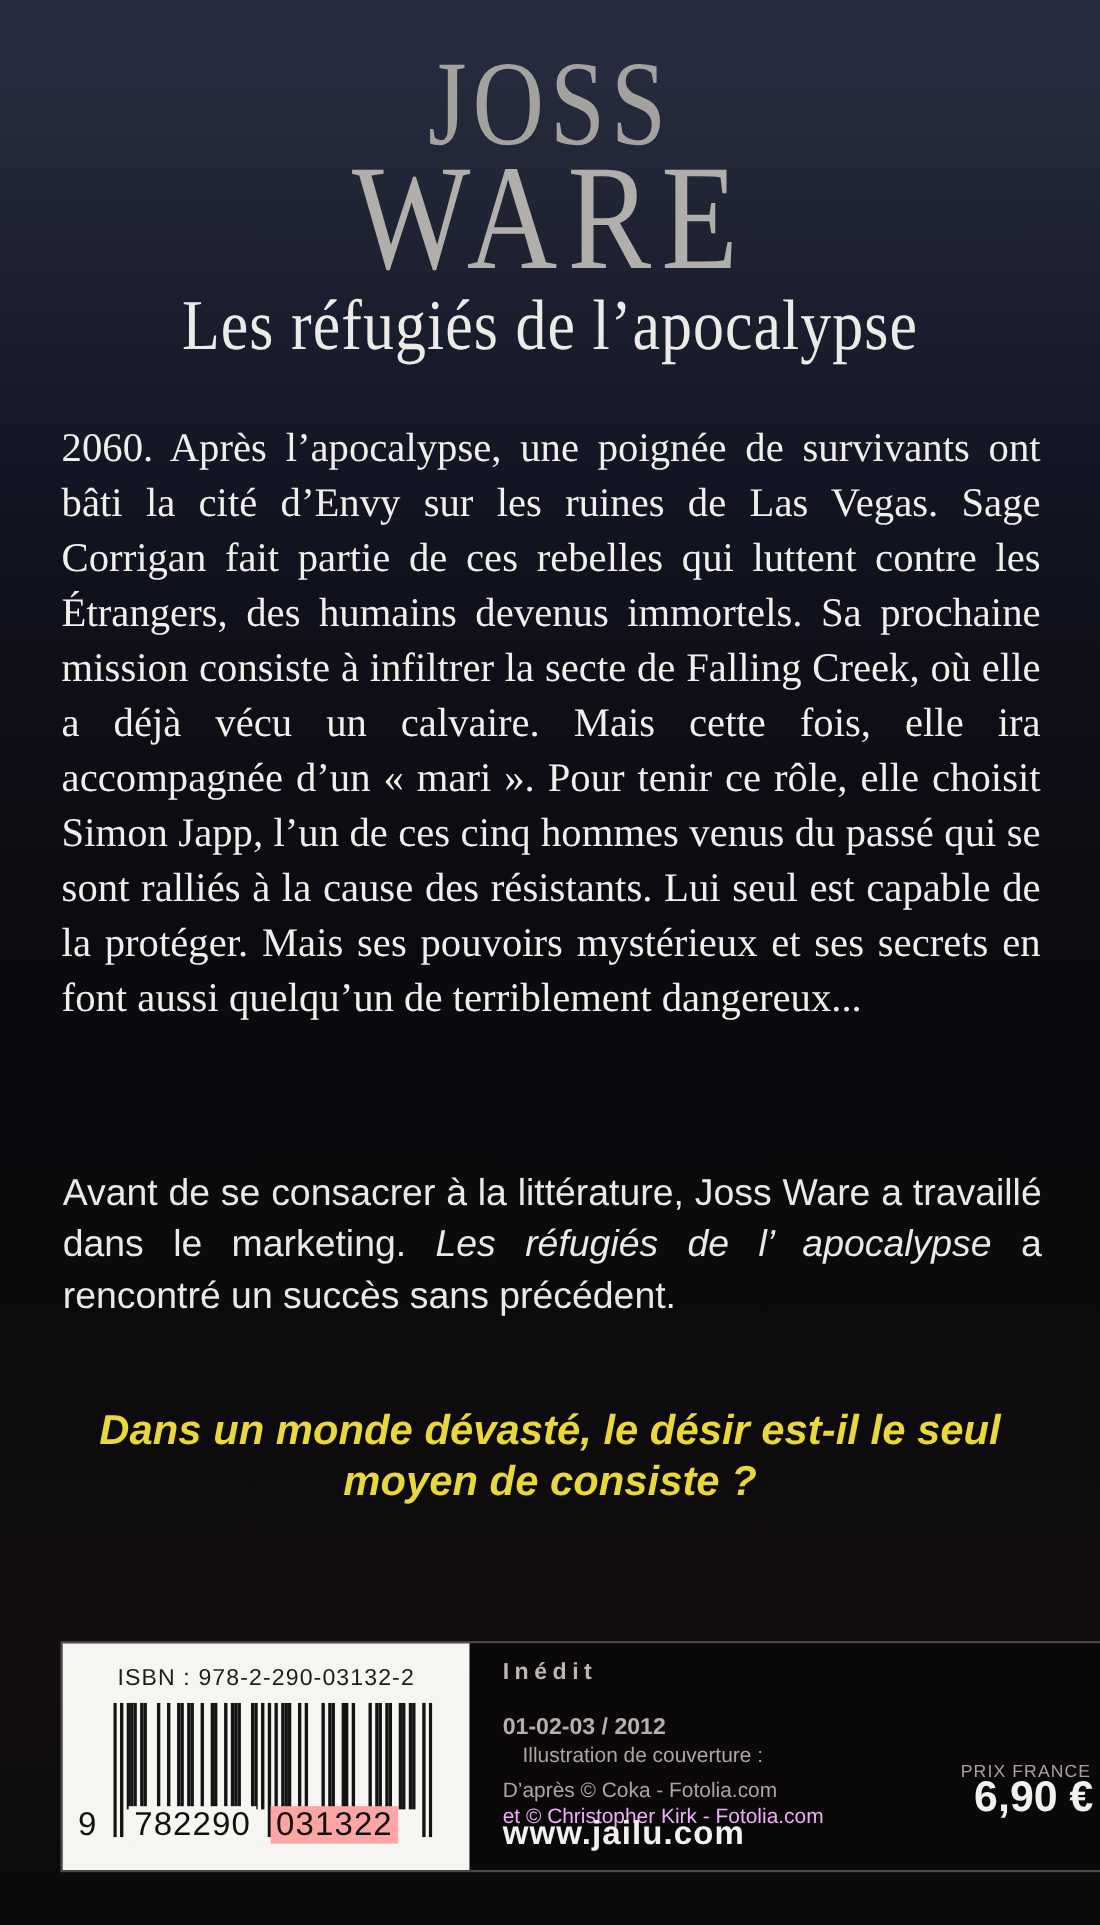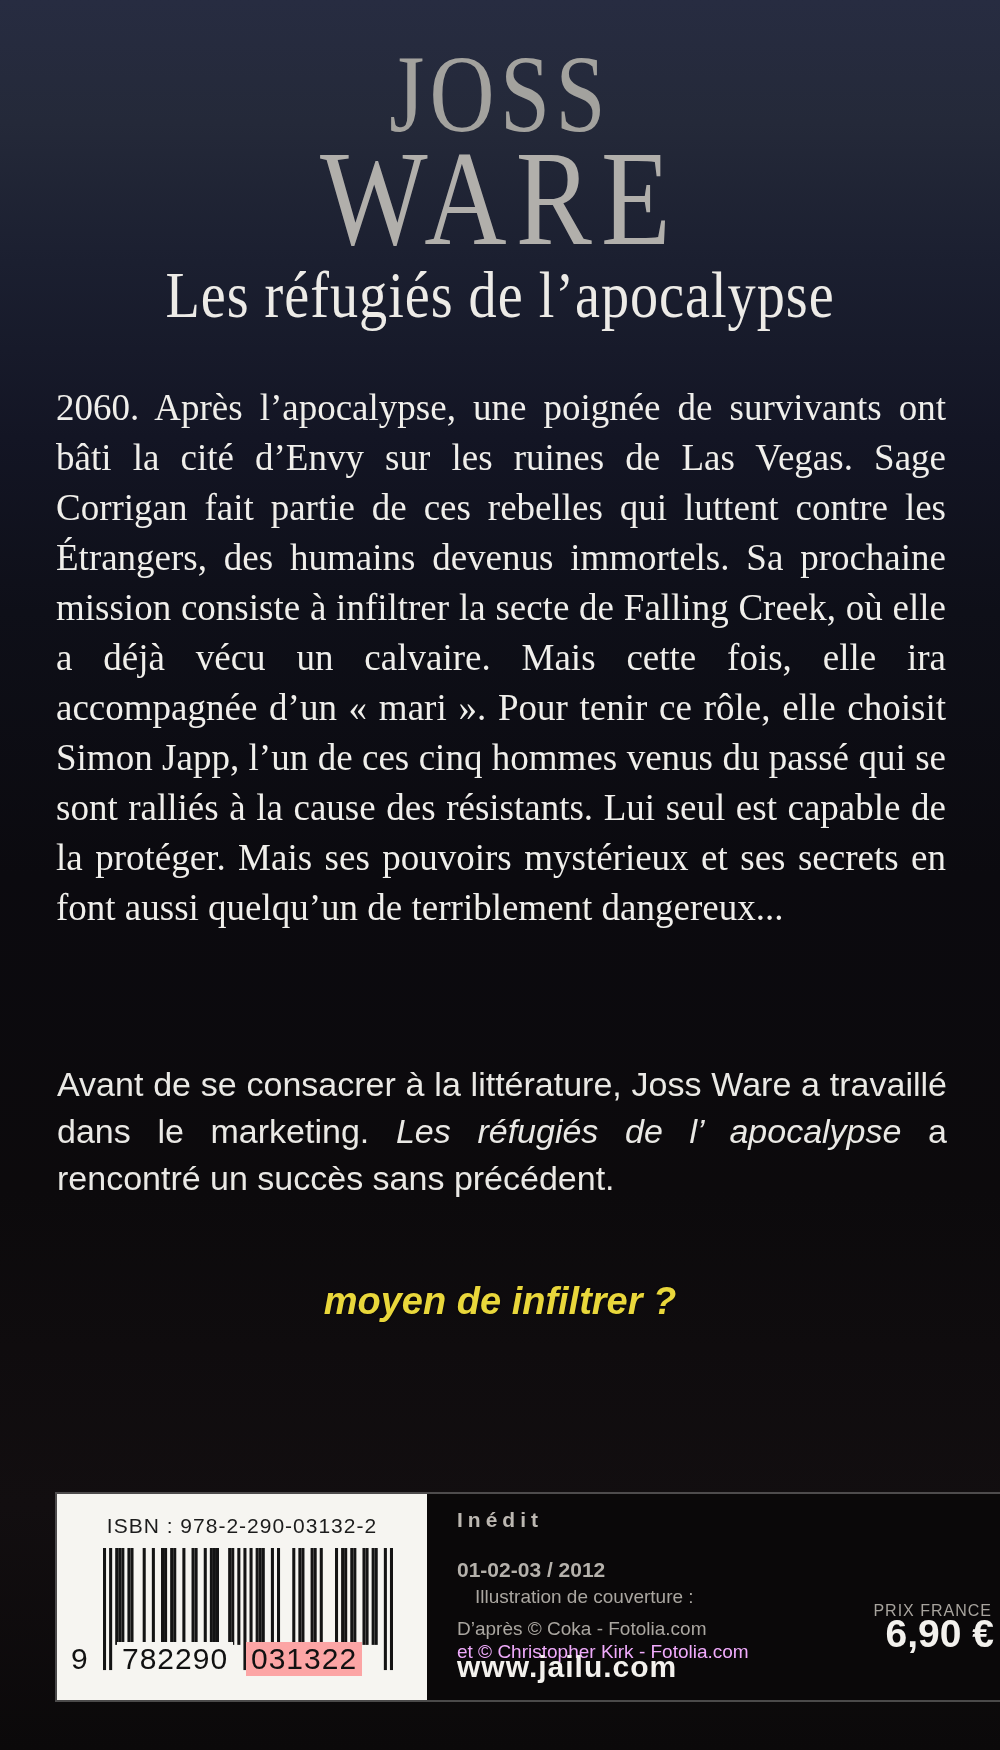--- a/index.html
+++ b/index.html
@@ -84,21 +84,22 @@
     <div class="author-line2">WARE</div>
   </header>
 
   <h1 class="book-title">Les réfugiés de l’apocalypse</h1>
 
   <p class="synopsis">2060. Après l’apocalypse, une poignée de survivants ont bâti la cité d’Envy sur les ruines de Las Vegas. Sage Corrigan fait partie de ces rebelles qui luttent contre les Étrangers, des humains devenus immortels. Sa prochaine mission consiste à infiltrer la secte de Falling Creek, où elle a déjà vécu un calvaire. Mais cette fois, elle ira accompagnée d’un « mari ». Pour tenir ce rôle, elle choisit Simon Japp, l’un de ces cinq hommes venus du passé qui se sont ralliés à la cause des résistants. Lui seul est capable de la protéger. Mais ses pouvoirs mystérieux et ses secrets en font aussi quelqu’un de terriblement dangereux...</p>
 
   <p class="bio"><span>Avant de se consacrer à la littérature, Joss Ware a travaillé dans le marketing. </span><em>Les réfugiés de l’ apocalypse</em><span> a rencontré un succès sans précédent.</span></p>
 
   <div class="tagline">
-    <div>moyen de infiltrer ?</div>
+    <div>Dans un monde dévasté, le désir est-il le seul</div>
+    <div>moyen de consiste ?</div>
   </div>
 
   <div class="footer-strip">
 
     <div class="isbn-box">
       <div class="isbn-label">ISBN : 978-2-290-03132-2</div>
       <div class="barcode">
         <svg id="barcode-svg" viewBox="0 0 95 32" preserveAspectRatio="none">
             <rect x="0" y="0" width="1" height="31.5" fill="#141414"></rect>
             <rect x="2" y="0" width="1" height="31.5" fill="#141414"></rect>

